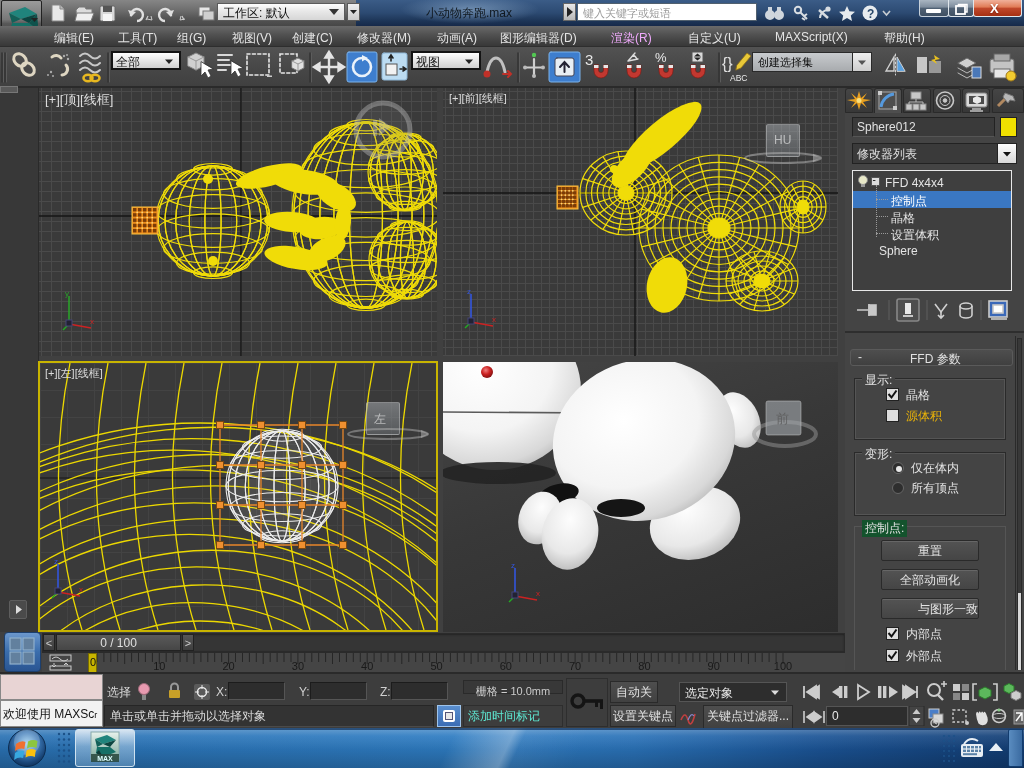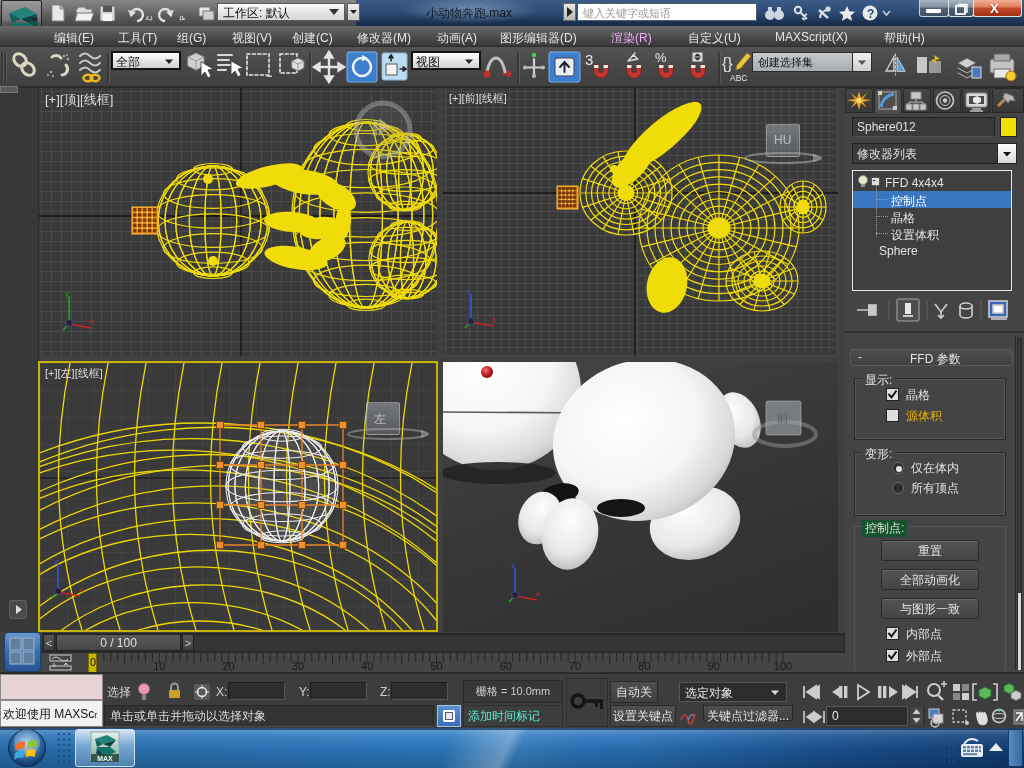--- a/index.html
+++ b/index.html
@@ -834,21 +834,21 @@
         <div class="t" style="left:14px;top:110px;font-size:12px;color:#e0e0e0;background:#444;padding:0 3px">变形:</div>
         <div class="abs" style="left:44px;top:126px;width:12px;height:12px;background:#2e2e2e;border:1px solid #666;border-radius:50%"></div>
         <div class="abs" style="left:47.5px;top:129.5px;width:6px;height:6px;background:#e8e8e8;border-radius:50%"></div>
         <div class="t" style="left:63px;top:124px;font-size:12px;color:#e4e4e4">仅在体内</div>
         <div class="abs" style="left:44px;top:146px;width:12px;height:12px;background:#2e2e2e;border:1px solid #666;border-radius:50%"></div>
         <div class="t" style="left:63px;top:144px;font-size:12px;color:#e4e4e4">所有顶点</div>
         <div class="abs" style="left:6px;top:190px;width:152px;height:144px;border-top:1px solid #555;border-left:1px solid #555;border-right:1px solid #555"></div>
         <div class="t" style="left:14px;top:184px;font-size:12px;color:#e0e0e0;background:#14532d;padding:0 3px">控制点:</div>
         <div class="abs" style="left:33px;top:204px;width:98px;height:21px;background:linear-gradient(180deg,#535353,#454545);border:1px solid #2a2a2a;box-shadow:inset 0 1px 0 #666;border-radius:2px;text-align:center;font-size:12px;color:#e4e4e4;line-height:20px">重置</div>
         <div class="abs" style="left:33px;top:233px;width:98px;height:21px;background:linear-gradient(180deg,#535353,#454545);border:1px solid #2a2a2a;box-shadow:inset 0 1px 0 #666;border-radius:2px;text-align:center;font-size:12px;color:#e4e4e4;line-height:20px">全部动画化</div>
-        <div class="abs" style="left:33px;top:262px;width:98px;height:21px;background:linear-gradient(180deg,#535353,#454545);border:1px solid #2a2a2a;box-shadow:inset 0 1px 0 #666;border-radius:2px;text-align:center;font-size:12px;color:#e4e4e4;line-height:20px">与图形一致</div>
+        <div class="abs" style="left:33px;top:262px;width:98px;height:21px;background:linear-gradient(180deg,#535353,#454545);border:1px solid #2a2a2a;box-shadow:inset 0 1px 0 #666;border-radius:2px;text-align:right;font-size:12px;color:#e4e4e4;line-height:20px">与图形一致</div>
         <div class="abs" style="left:38px;top:291px;width:13px;height:13px;background:#ddd;border:1px solid #222"></div>
         <svg class="abs" style="left:38px;top:291px" width="13" height="13">
           <path d="M2.5 6 l3 3.5 l5 -7" fill="none" stroke="#111" stroke-width="2"></path>
         </svg>
         <div class="t" style="left:58px;top:290px;font-size:12px;color:#e4e4e4">内部点</div>
         <div class="abs" style="left:38px;top:313px;width:13px;height:13px;background:#ddd;border:1px solid #222"></div>
         <svg class="abs" style="left:38px;top:313px" width="13" height="13">
           <path d="M2.5 6 l3 3.5 l5 -7" fill="none" stroke="#111" stroke-width="2"></path>
         </svg>
         <div class="t" style="left:58px;top:312px;font-size:12px;color:#e4e4e4">外部点</div>
@@ -1006,21 +1006,21 @@
 <rect x="58" y="3" width="16" height="16" rx="2" fill="#5a5a5a"></rect>
       <circle cx="66" cy="11" r="4.5" fill="none" stroke="#e8e8e8" stroke-width="1.5"></circle>
       <path d="M66 4 v4 M66 14 v4 M59 11 h4 M69 11 h4" stroke="#e8e8e8"></path>
 </svg>
     <div class="t" style="left:216px;top:685px;font-size:12px;color:#d0d0d0">X:</div>
     <div class="abs" style="left:228px;top:682px;width:57px;height:18px;background:#2d2d2d;border:1px solid #1c1c1c;border-bottom-color:#555;border-right-color:#555"></div>
     <div class="t" style="left:299px;top:685px;font-size:12px;color:#d0d0d0">Y:</div>
     <div class="abs" style="left:310px;top:682px;width:57px;height:18px;background:#2d2d2d;border:1px solid #1c1c1c;border-bottom-color:#555;border-right-color:#555"></div>
     <div class="t" style="left:380px;top:685px;font-size:12px;color:#d0d0d0">Z:</div>
     <div class="abs" style="left:391px;top:682px;width:57px;height:18px;background:#2d2d2d;border:1px solid #1c1c1c;border-bottom-color:#555;border-right-color:#555"></div>
-    <div class="abs" style="left:463px;top:680px;width:100px;height:23px;background:#383838;border:1px solid #2a2a2a;text-align:center;font-size:11px;color:#ccc;line-height:21px">栅格 = 10.0mm</div>
+    <div class="abs" style="left:463px;top:680px;width:100px;height:14px;background:#383838;border:1px solid #2a2a2a;text-align:center;font-size:11px;color:#ccc;line-height:21px">栅格 = 10.0mm</div>
     <div class="abs" style="left:566px;top:678px;width:42px;height:49px;background:#3d3d3d;border:1px solid #2e2e2e"></div>
     <svg class="abs" style="left:570px;top:692px" width="36" height="22" viewBox="0 0 36 22">
       <g fill="#141414">
         <circle cx="8" cy="9" r="6" fill="none" stroke="#141414" stroke-width="3.4"></circle>
         <rect x="13" y="7.2" width="20" height="3.6"></rect>
         <rect x="25" y="10" width="3" height="5"></rect>
         <rect x="30" y="10" width="3" height="7"></rect>
       </g>
     </svg>
     <div class="abs" style="left:104px;top:705px;width:330px;height:22px;background:#333;border:1px solid #262626;border-bottom-color:#4a4a4a"></div>
@@ -1036,21 +1036,21 @@
     <div class="abs" style="left:610px;top:705px;width:66px;height:22px;background:linear-gradient(180deg,#4e4e4e,#414141);border:1px solid #2a2a2a;text-align:center;font-size:12px;color:#e0e0e0;line-height:21px">设置关键点</div>
     <div class="abs" style="left:679px;top:682px;width:108px;height:20px;background:#2d2d2d;border:1px solid #555"></div>
     <div class="t" style="left:685px;top:685px;font-size:12px;color:#e8e8e8">选定对象</div>
     <svg class="abs" style="left:768px;top:689px" width="14" height="8">
       <path d="M3 1.5 l4 4.5 l4 -4.5 z" fill="#ddd"></path>
     </svg>
     <svg class="abs" style="left:679px;top:706px" width="22" height="20" viewBox="0 0 22 20">
       <path d="M2 14 q4 -10 7 0 t7 -6" fill="none" stroke="#c04040" stroke-width="1.6"></path>
       <path d="M9 14 q3 -8 6 -4" fill="none" stroke="#8888cc" stroke-width="1.2"></path>
     </svg>
-    <div class="abs" style="left:703px;top:705px;width:90px;height:16px;background:linear-gradient(180deg,#4e4e4e,#414141);border:1px solid #2a2a2a;text-align:center;font-size:12px;color:#e0e0e0;line-height:21px">关键点过滤器...</div>
+    <div class="abs" style="left:703px;top:705px;width:90px;height:24px;background:linear-gradient(180deg,#4e4e4e,#414141);border:1px solid #2a2a2a;text-align:center;font-size:12px;color:#e0e0e0;line-height:21px">关键点过滤器...</div>
     <svg class="abs" style="left:795px;top:676px" width="229" height="52" viewBox="0 0 229 52">
       <g fill="#cdcdcd" stroke="none">
         <path d="M9 10 v12 M21 10 l-9 6 l9 6 z M24 10 l-9 6 l9 6 z" stroke="#cdcdcd" stroke-width="1.8" fill="#cdcdcd"></path>
         <path d="M37 10 l9 6 l-9 6 z" transform="rotate(180 41.5 16)"></path>
         <rect x="44" y="10" width="3.4" height="12"></rect>
         <rect x="49" y="10" width="3.4" height="12"></rect>
         <path d="M63 9 l11 7 l-11 7 z" fill="none" stroke="#cdcdcd" stroke-width="1.8"></path>
         <rect x="83" y="10" width="3.4" height="12"></rect>
         <rect x="88" y="10" width="3.4" height="12"></rect>
         <path d="M94 10 l9 6 l-9 6 z"></path>

